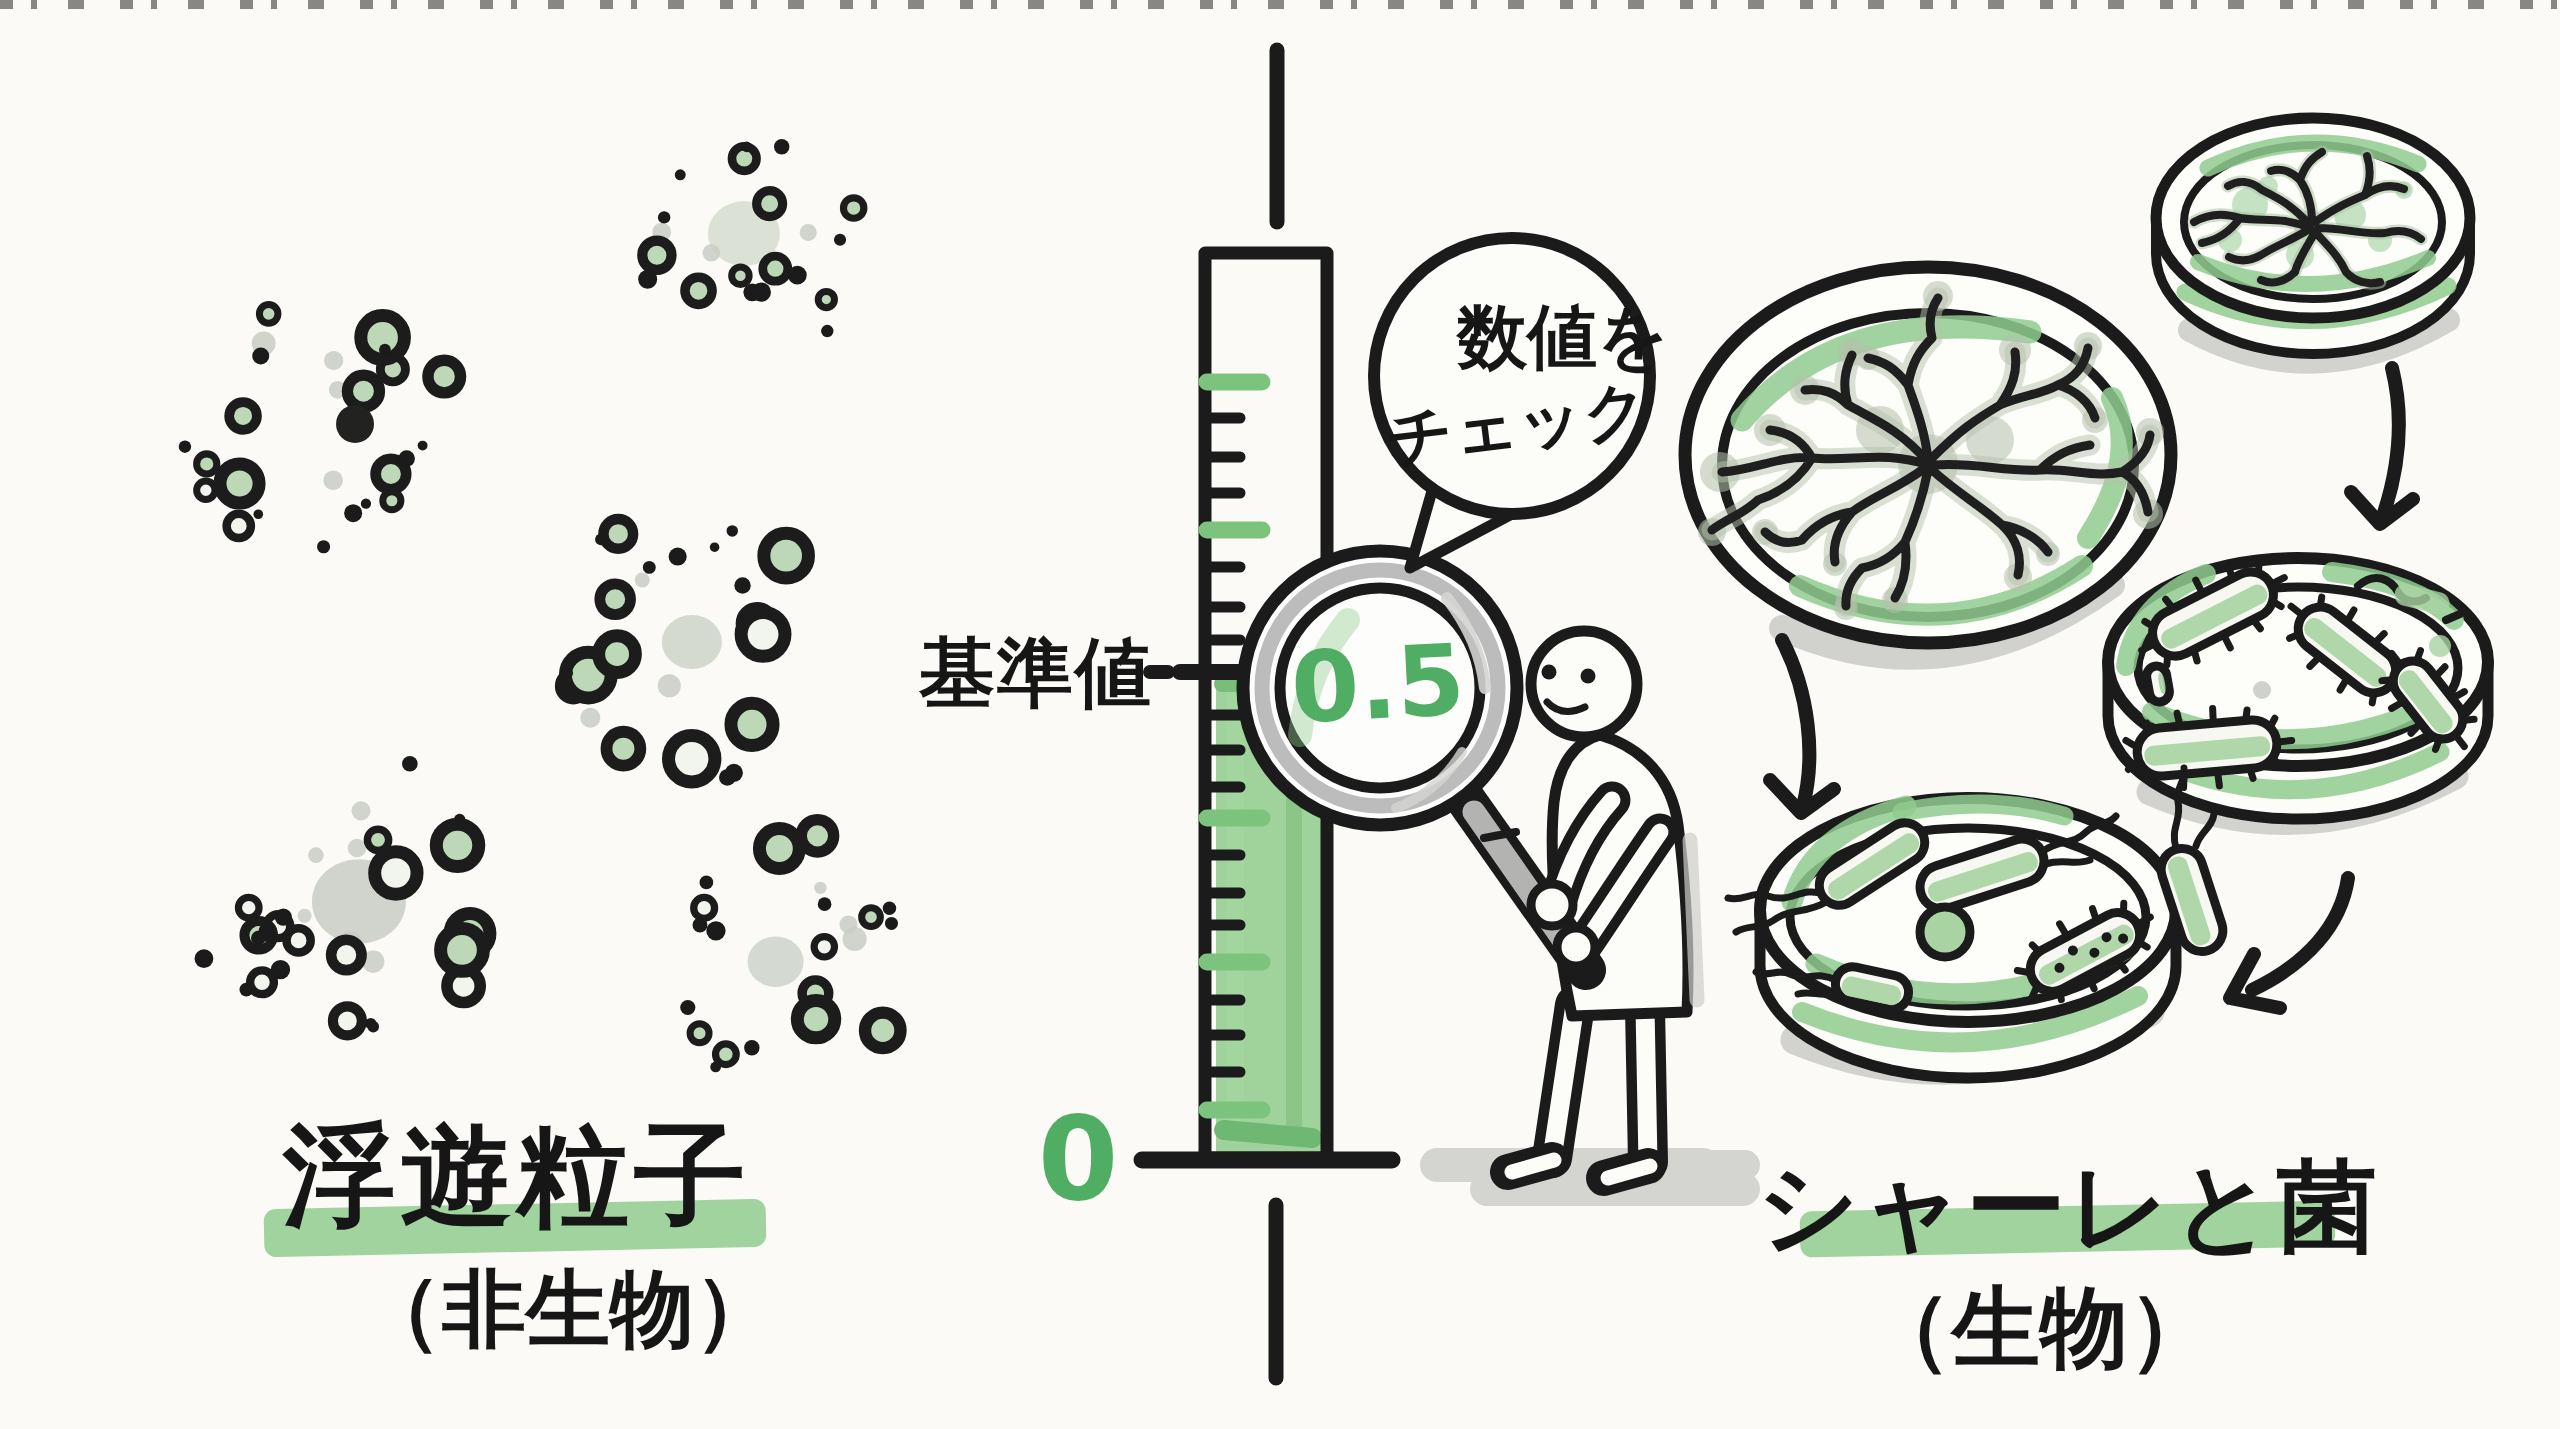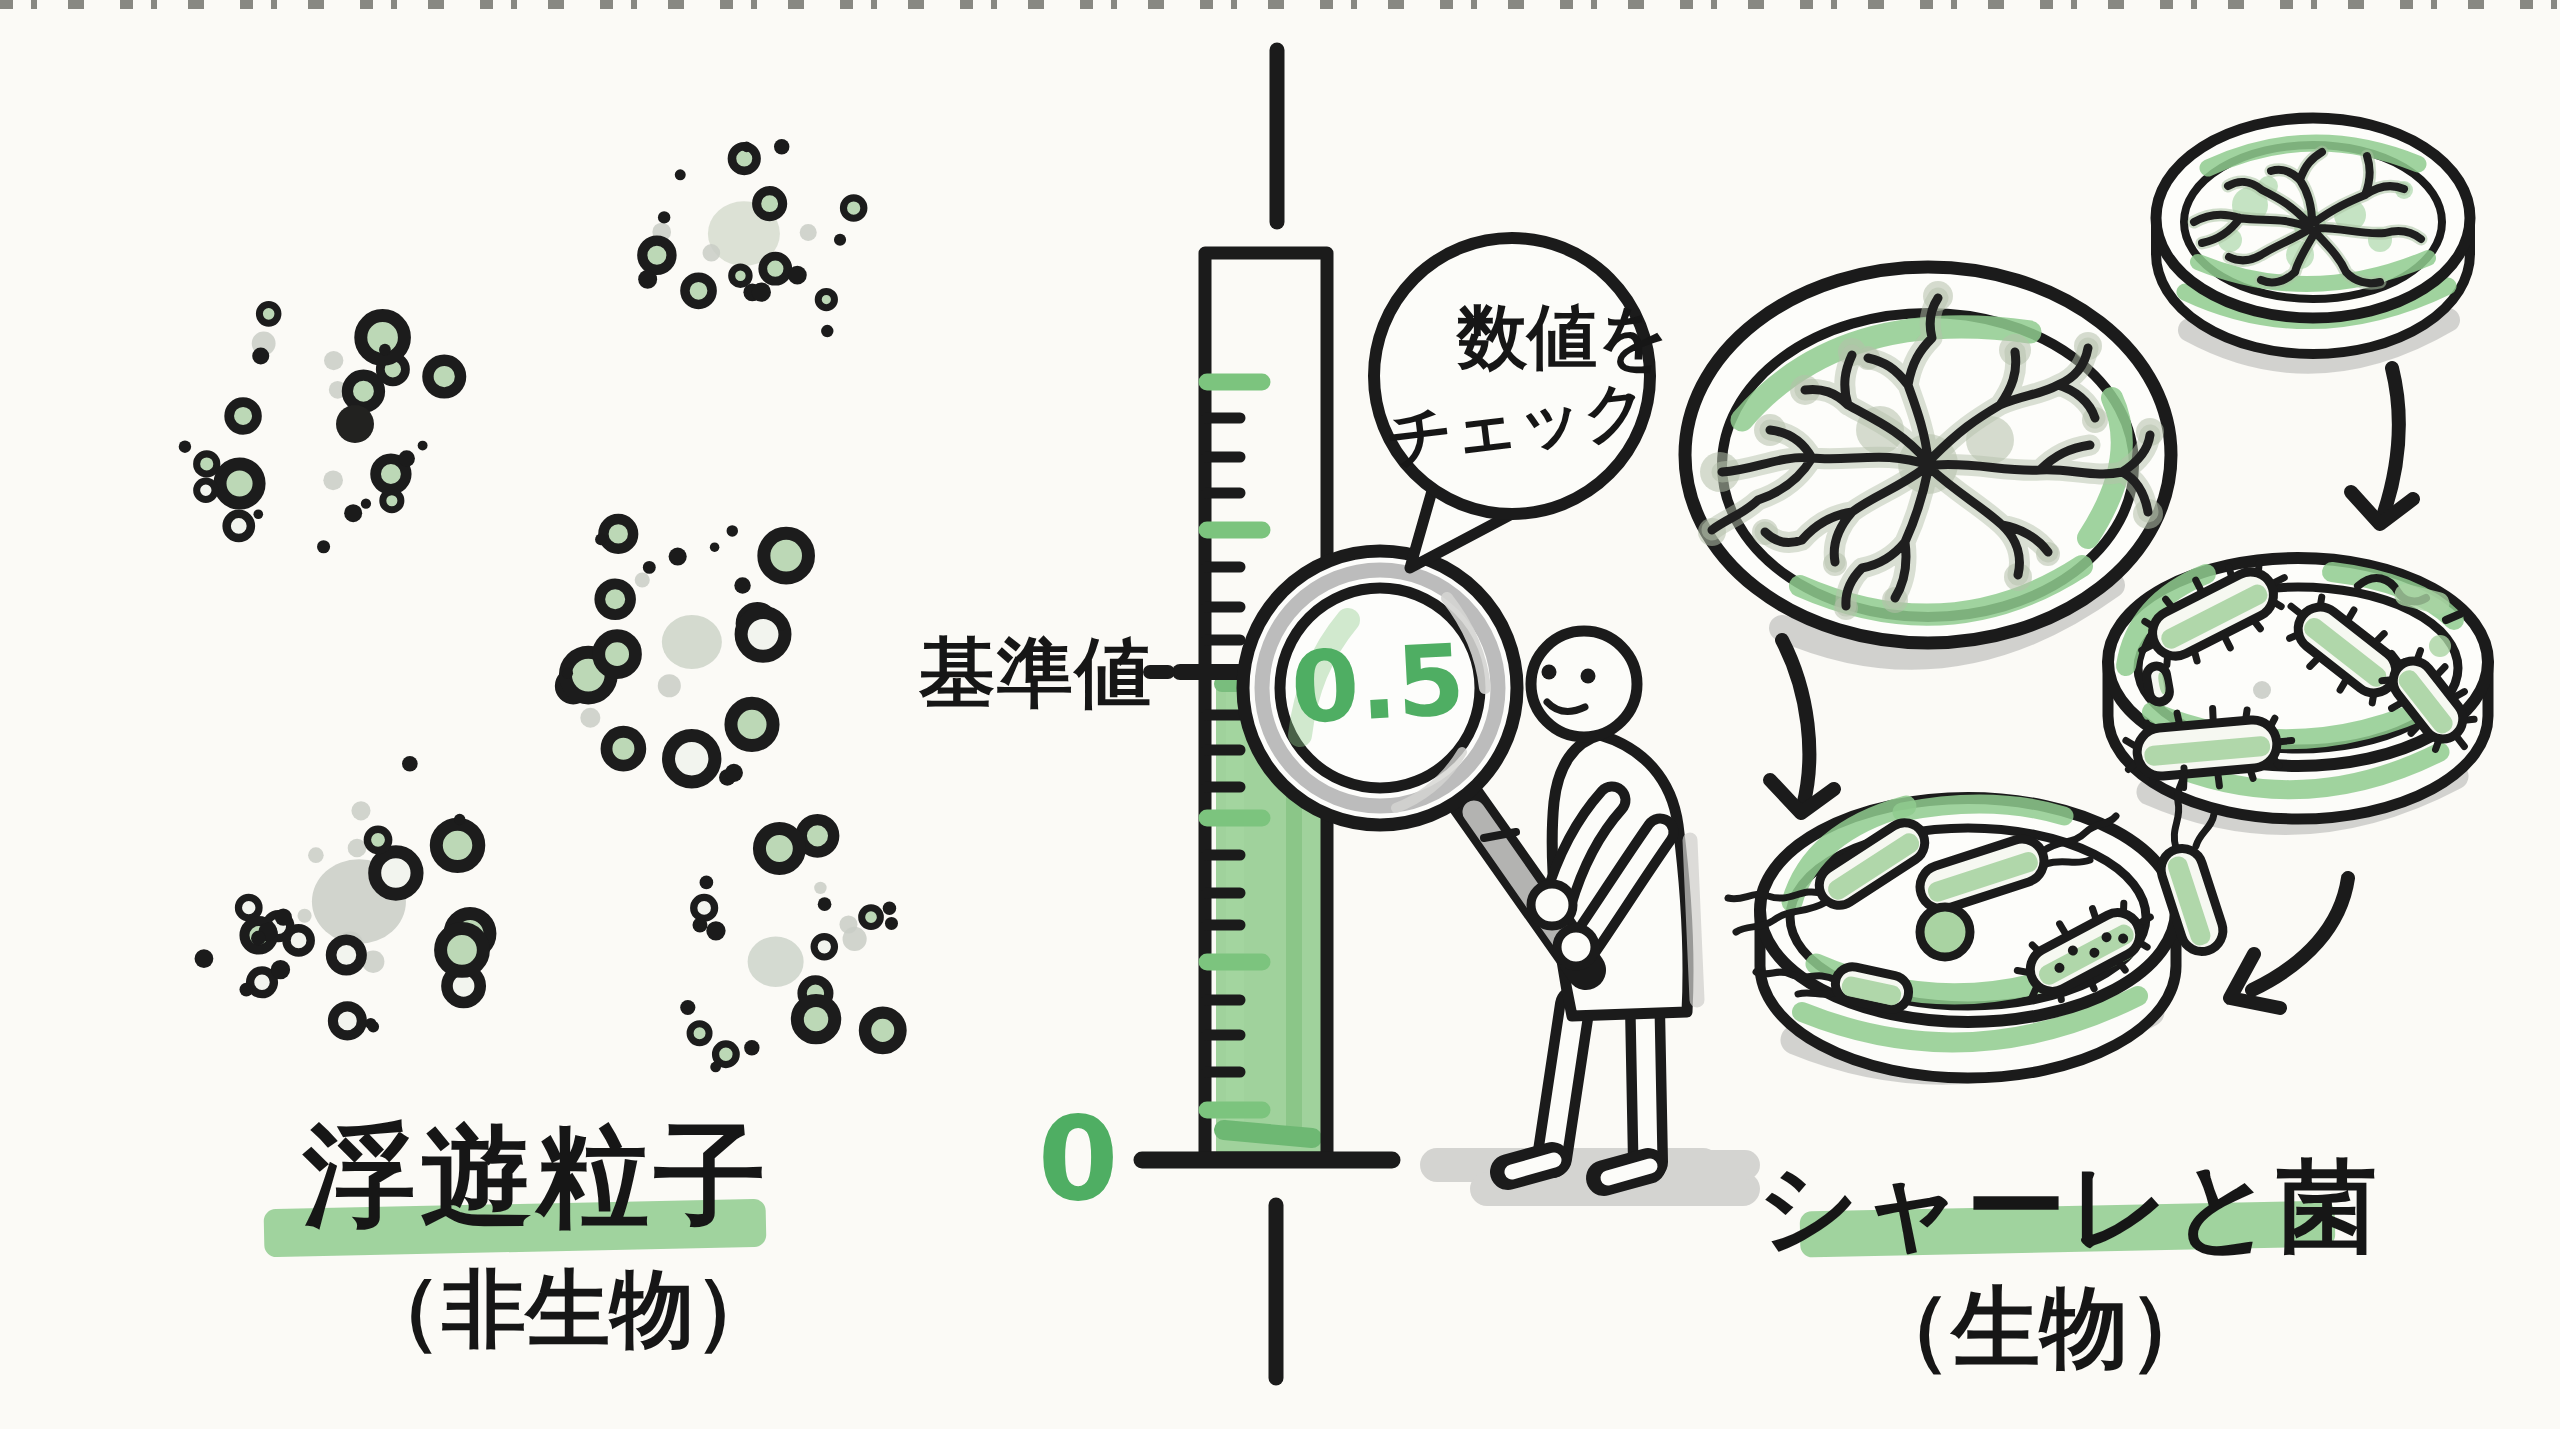--- a/index.html
+++ b/index.html
@@ -470,21 +470,21 @@
         </g>
         <g>
           <path d="M2348,878 C2341,926 2306,964 2252,990"></path>
           <path d="M2254,954 L2230,998 L2280,1008"></path>
         </g>
       </g>
     </g>
   </svg>
 
   <div class="hl" style="left:264px;top:1204px;width:502px;height:48px;transform:rotate(-1.2deg);"></div>
-  <div class="label" style="left:517px;top:1176px;font-size:112px;letter-spacing:5px;margin-left:20px;">浮遊粒子</div>
+  <div class="label" style="left:517px;top:1176px;font-size:112px;letter-spacing:5px;">浮遊粒子</div>
   <div class="label" style="left:1036px;top:674px;font-size:76px;letter-spacing:2px;">基準値</div>
 
   <div class="label" style="left:568px;top:1310px;font-size:84px;">（非生物）</div>
   <div class="label green-text" style="left:1078px;top:1158px;font-size:116px;">0</div>
   <div class="label green-text" style="left:1378px;top:684px;font-size:98px;transform:translate(-50%,-50%) rotate(-3deg);z-index:3;">0.5</div>
   <div class="label" style="left:1516px;top:338px;font-size:70px;margin-left:47px;">数値を</div>
   <div class="label" style="left:1518px;top:424px;font-size:64px;transform:translate(-50%,-50%) rotate(-7deg);">チェック</div>
 
   <div class="hl" style="left:1800px;top:1206px;width:535px;height:46px;transform:rotate(-1.2deg);"></div>
   <div class="label" style="left:2068px;top:1208px;font-size:100px;letter-spacing:2px;">シャーレと菌</div>

